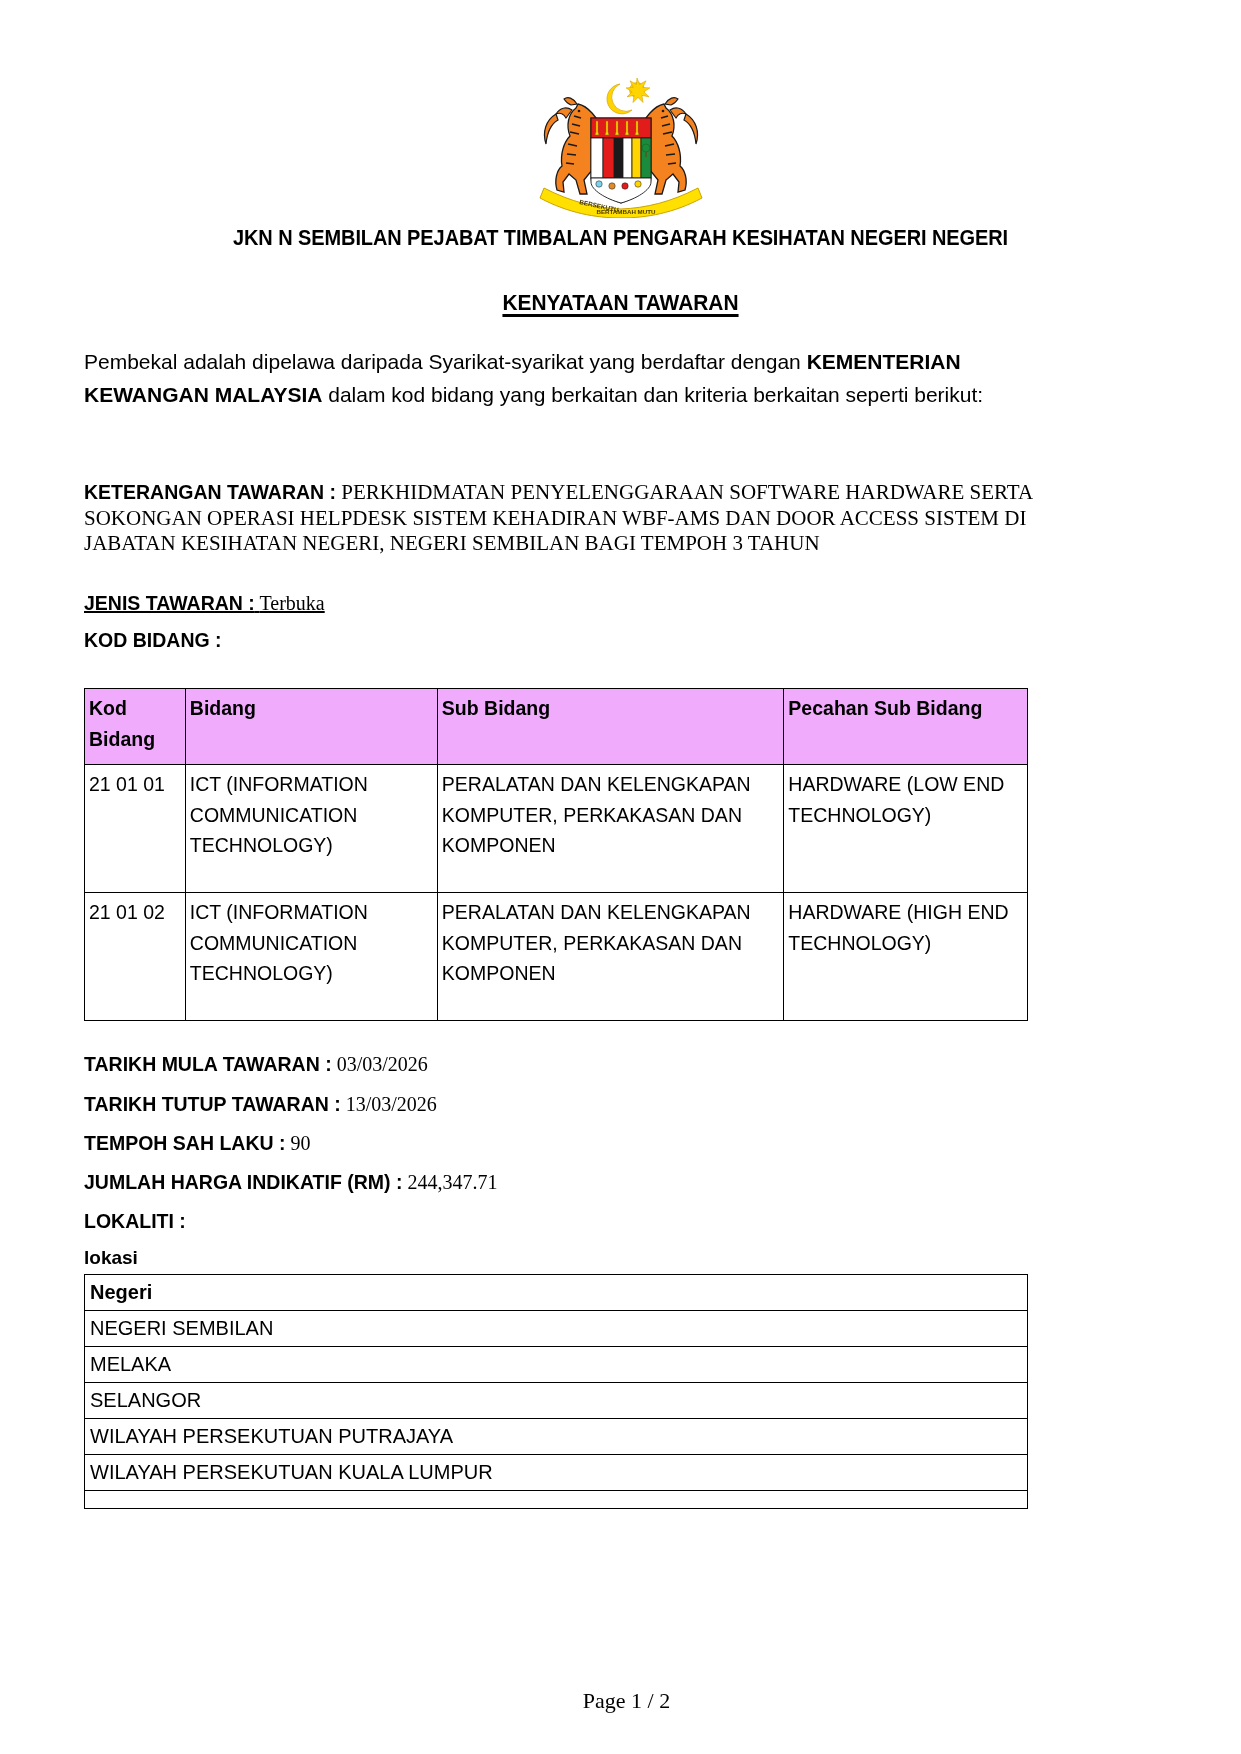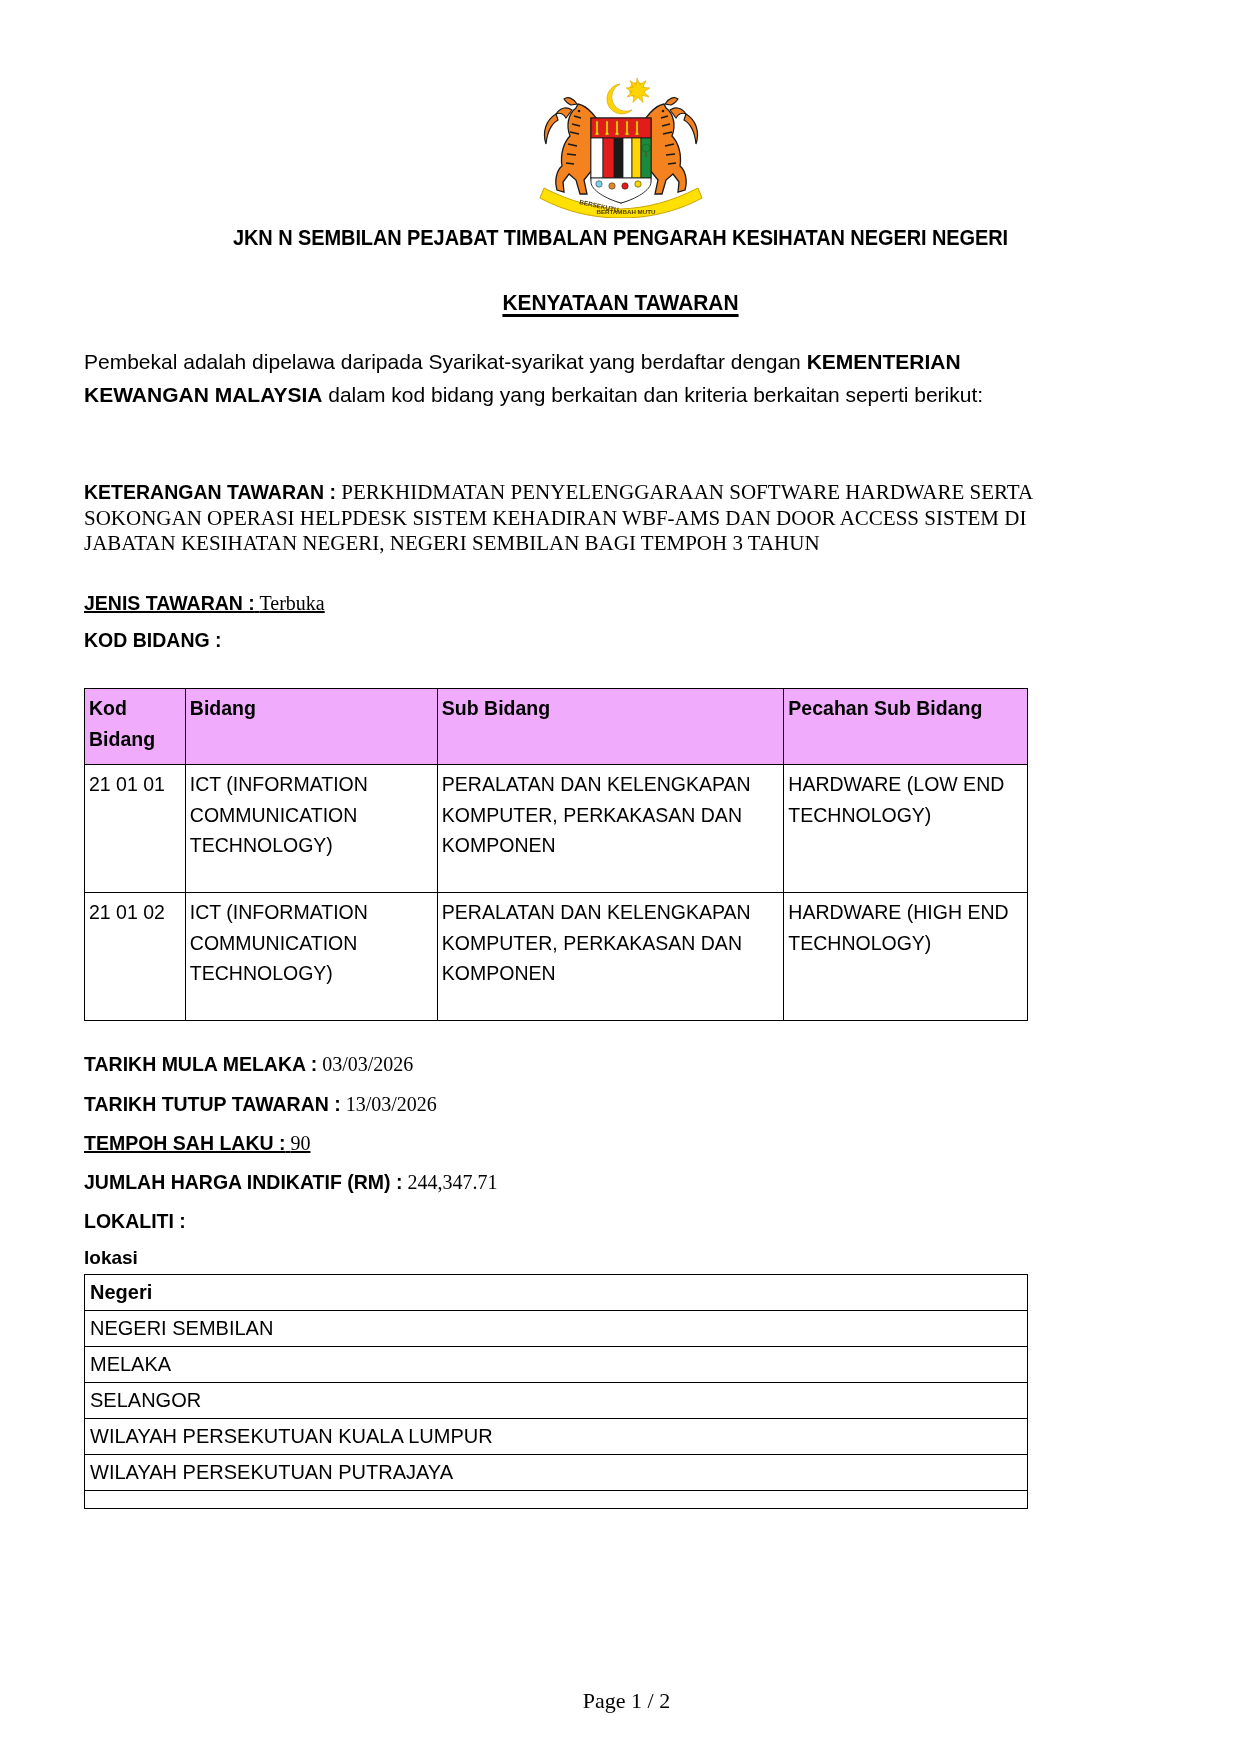--- a/index.html
+++ b/index.html
@@ -99,21 +99,21 @@
     font-family: "Liberation Sans", sans-serif;
     font-weight: bold;
     font-size: 19.5px;
     font-stretch: condensed;
   }
 
   .f-jenis   { top: 592px; text-decoration: underline; }
   .f-kod     { top: 629px; }
   .f-mula    { top: 1053px; }
   .f-tutup   { top: 1093px; }
-  .f-sah     { top: 1132px; text-decoration: underline; }
+  .f-sah     { top: 1132px; }
   .f-harga   { top: 1171px; }
   .f-lokaliti{ top: 1210px; }
 
   .lokasi-label {
     position: absolute;
     left: 84px;
     top: 1247px;
     font-weight: bold;
     font-size: 19px;
     font-stretch: condensed;
@@ -313,21 +313,21 @@
       <tr class="body-row-h">
         <td class="cell-cond">21 01 02</td>
         <td class="cell-cond">ICT (INFORMATION COMMUNICATION TECHNOLOGY)</td>
         <td class="cell-cond">PERALATAN DAN KELENGKAPAN KOMPUTER, PERKAKASAN DAN KOMPONEN</td>
         <td>HARDWARE (HIGH END TECHNOLOGY)</td>
       </tr>
     </tbody>
   </table>
 
   <div class="field f-mula">
-    <span class="lbl">TARIKH MULA MELAKA :</span>
+    <span class="lbl">TARIKH MULA TAWARAN :</span>
     <span>03/03/2026</span>
   </div>
 
   <div class="field f-tutup">
     <span class="lbl">TARIKH TUTUP TAWARAN :</span>
     <span>13/03/2026</span>
   </div>
 
   <div class="field f-sah">
     <span class="lbl">TEMPOH SAH LAKU :</span>
@@ -356,24 +356,24 @@
       <tr>
         <td>NEGERI SEMBILAN</td>
       </tr>
       <tr>
         <td>MELAKA</td>
       </tr>
       <tr>
         <td>SELANGOR</td>
       </tr>
       <tr>
+        <td>WILAYAH PERSEKUTUAN PUTRAJAYA</td>
+      </tr>
+      <tr>
         <td>WILAYAH PERSEKUTUAN KUALA LUMPUR</td>
-      </tr>
-      <tr>
-        <td>WILAYAH PERSEKUTUAN PUTRAJAYA</td>
       </tr>
       <tr class="clip">
         <td></td>
       </tr>
     </tbody>
   </table>
 
   <div class="footer">Page 1 / 2</div>
 
 </div>

